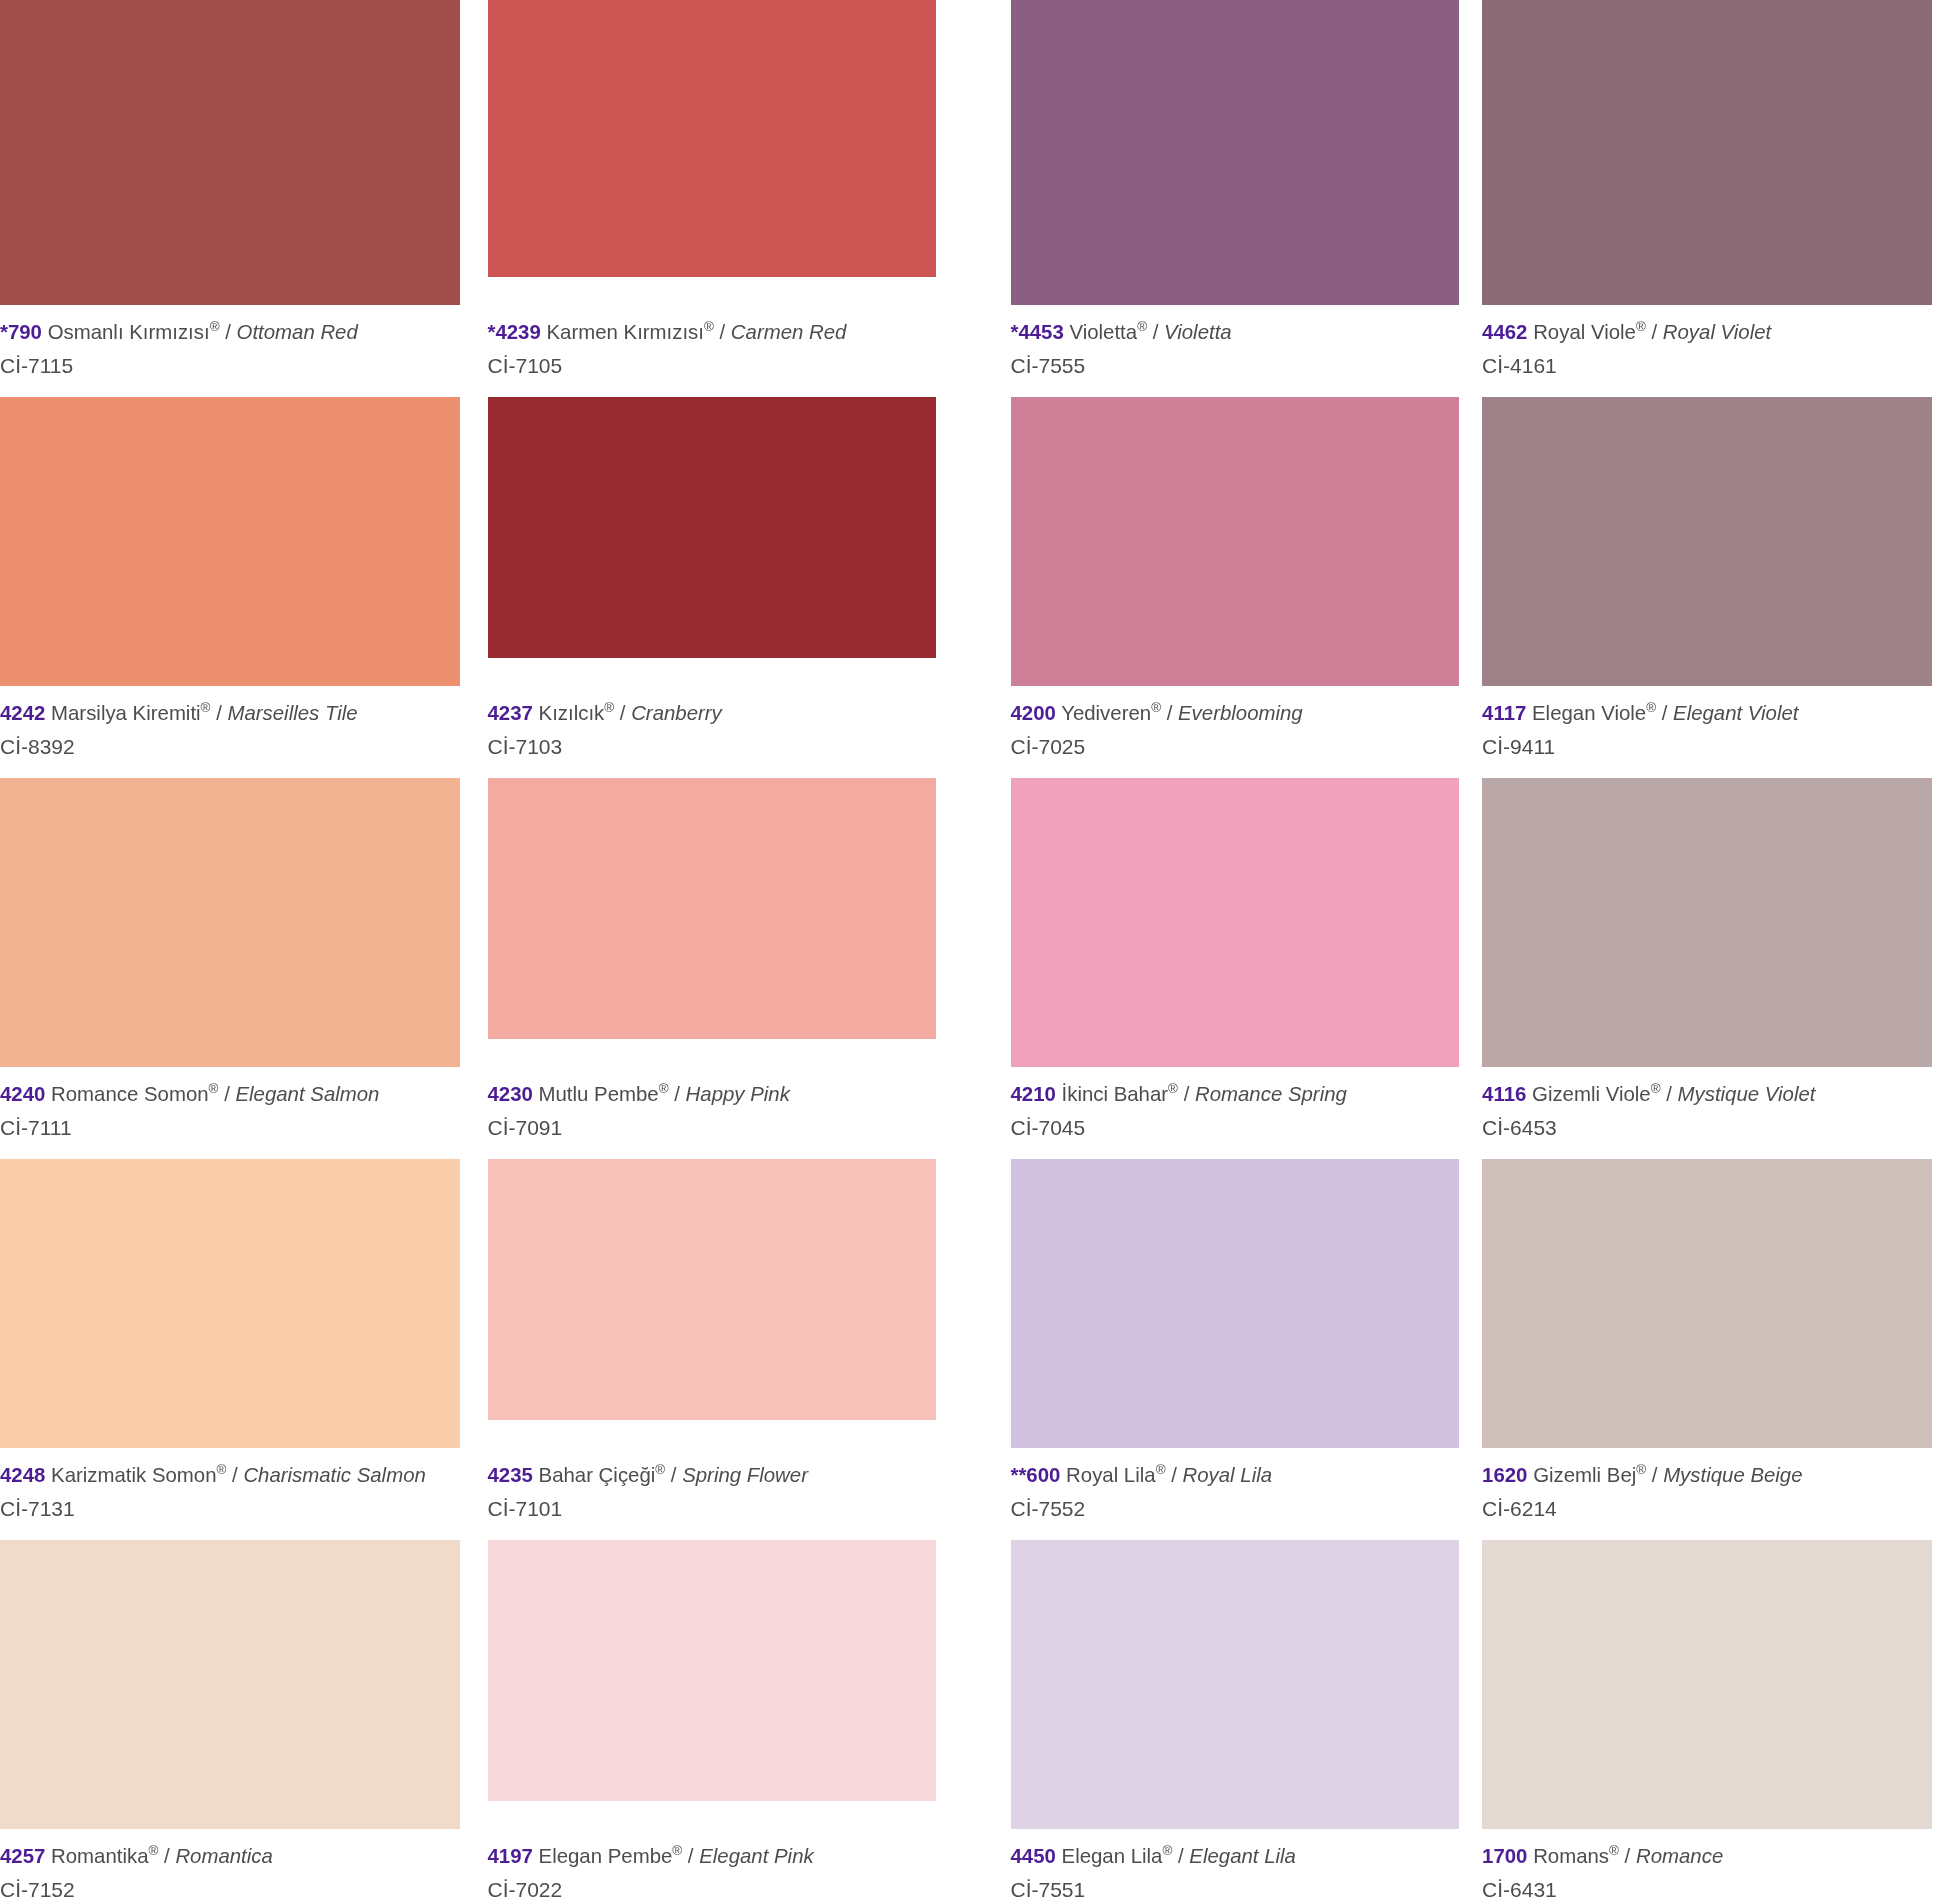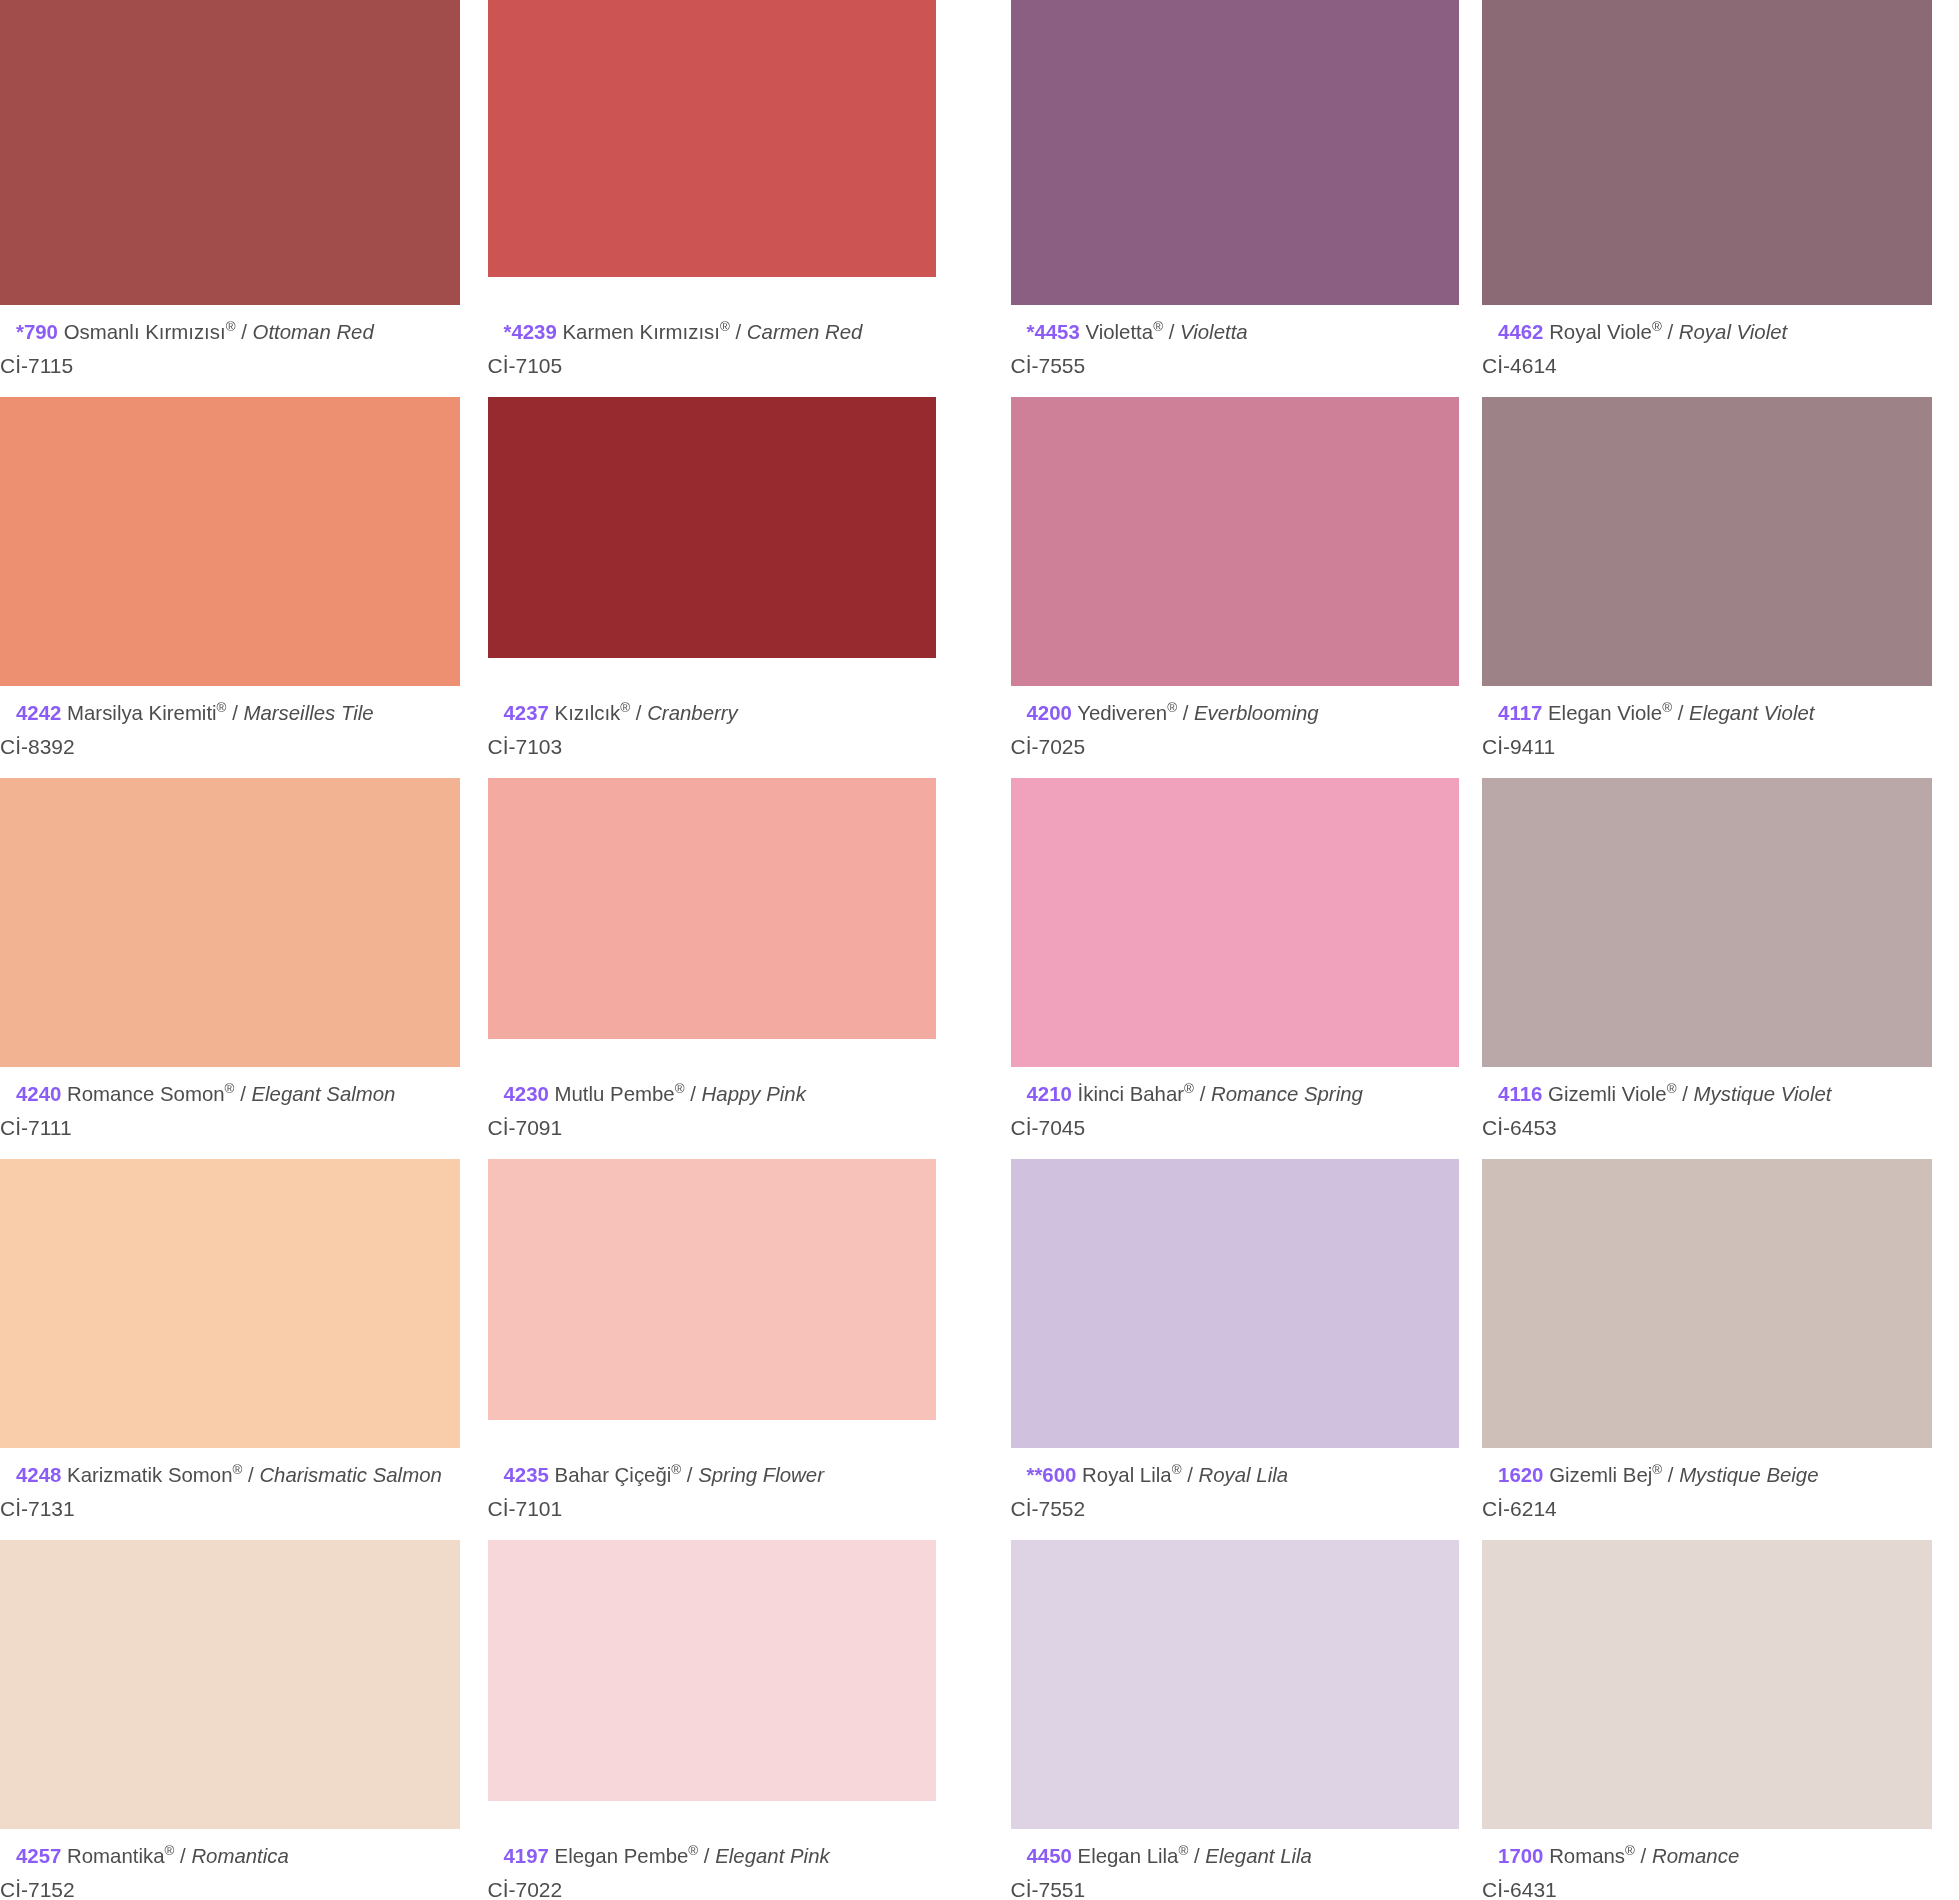--- a/index.html
+++ b/index.html
@@ -57,22 +57,21 @@
     line-height: 1.42;
   }
 
   .caption-line1 {
     font-size: 20.4px;
     white-space: nowrap;
     color: #4d4d4d;
   }
   .caption-code {
     font-weight: bold;
-    color: #8b5cf6;
-    margin-left: 16px;
+    color: #4c1d95;
   }
   .caption-tr { font-weight: normal; }
   .caption-reg {
     font-size: 13.4px;
     vertical-align: super;
     line-height: 0;
   }
   .caption-sep { font-weight: normal; }
   .caption-en {
     font-style: italic;
@@ -108,21 +107,21 @@
         <div class="swatch-chip" style="background: rgb(138, 95, 129);"></div>
         <div class="swatch-caption">
           <div class="caption-line1"><span class="caption-code">*4453</span> <span class="caption-tr">Violetta</span><sup class="caption-reg">®</sup><span class="caption-sep"> / </span><span class="caption-en">Violetta</span></div>
           <div class="caption-line2">Cİ-7555</div>
         </div>
       </div>
       <div class="swatch-cell col4 row1">
         <div class="swatch-chip" style="background: rgb(139, 106, 118);"></div>
         <div class="swatch-caption">
           <div class="caption-line1"><span class="caption-code">4462</span> <span class="caption-tr">Royal Viole</span><sup class="caption-reg">®</sup><span class="caption-sep"> / </span><span class="caption-en">Royal Violet</span></div>
-          <div class="caption-line2">Cİ-4614</div>
+          <div class="caption-line2">Cİ-4161</div>
         </div>
       </div>
       <div class="swatch-cell col1 row2">
         <div class="swatch-chip" style="background: rgb(237, 143, 113);"></div>
         <div class="swatch-caption">
           <div class="caption-line1"><span class="caption-code">4242</span> <span class="caption-tr">Marsilya Kiremiti</span><sup class="caption-reg">®</sup><span class="caption-sep"> / </span><span class="caption-en">Marseilles Tile</span></div>
           <div class="caption-line2">Cİ-8392</div>
         </div>
       </div>
       <div class="swatch-cell col2 row2">

